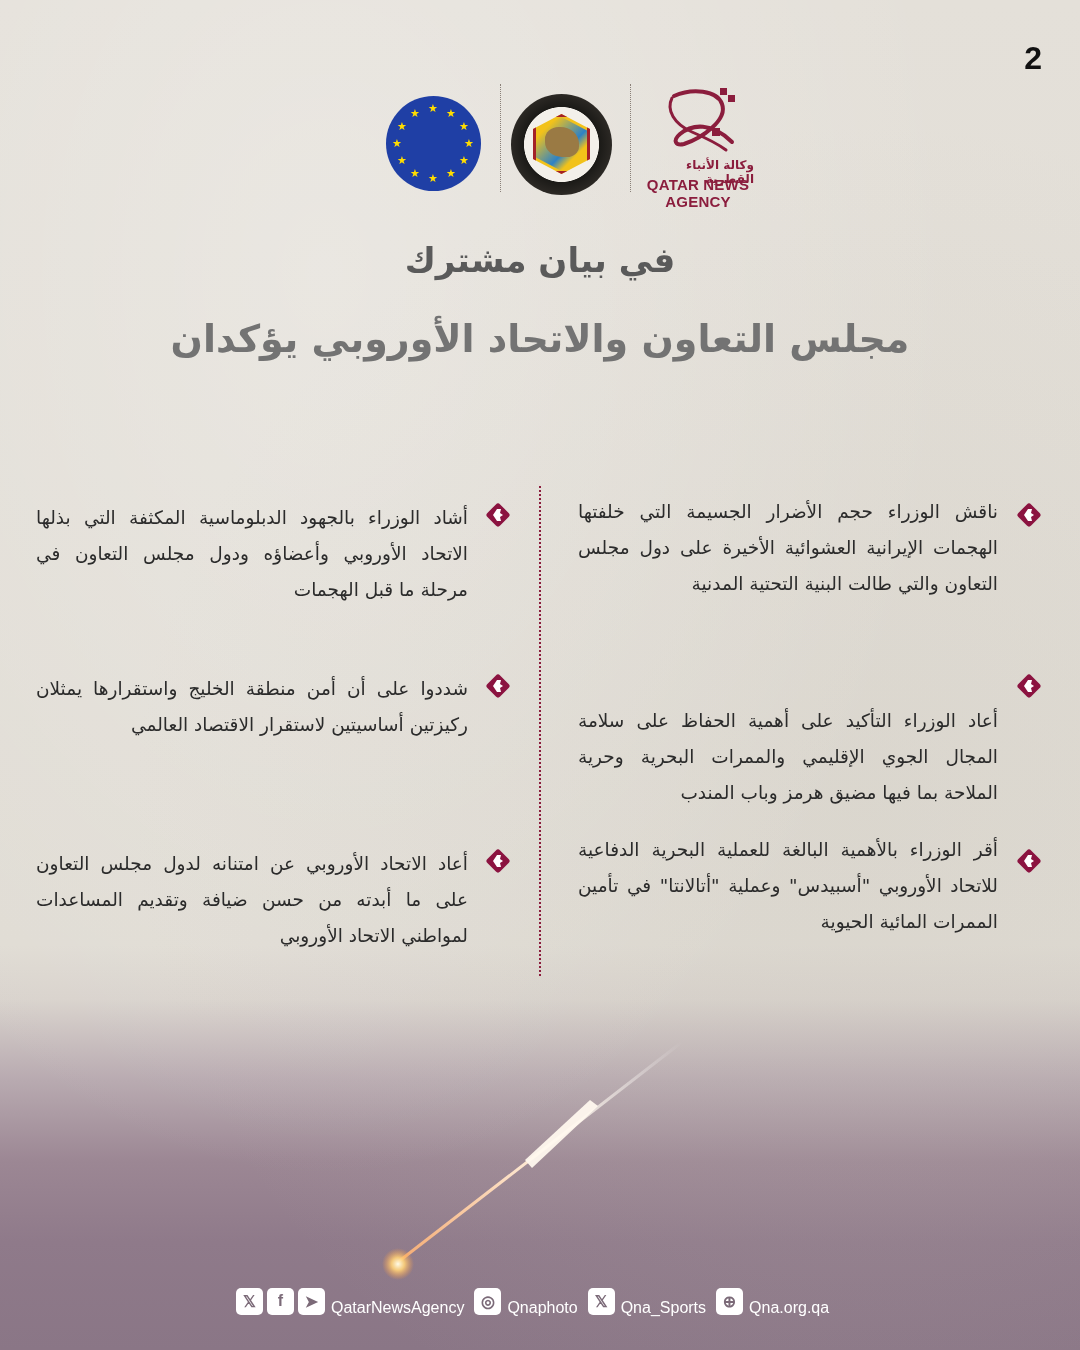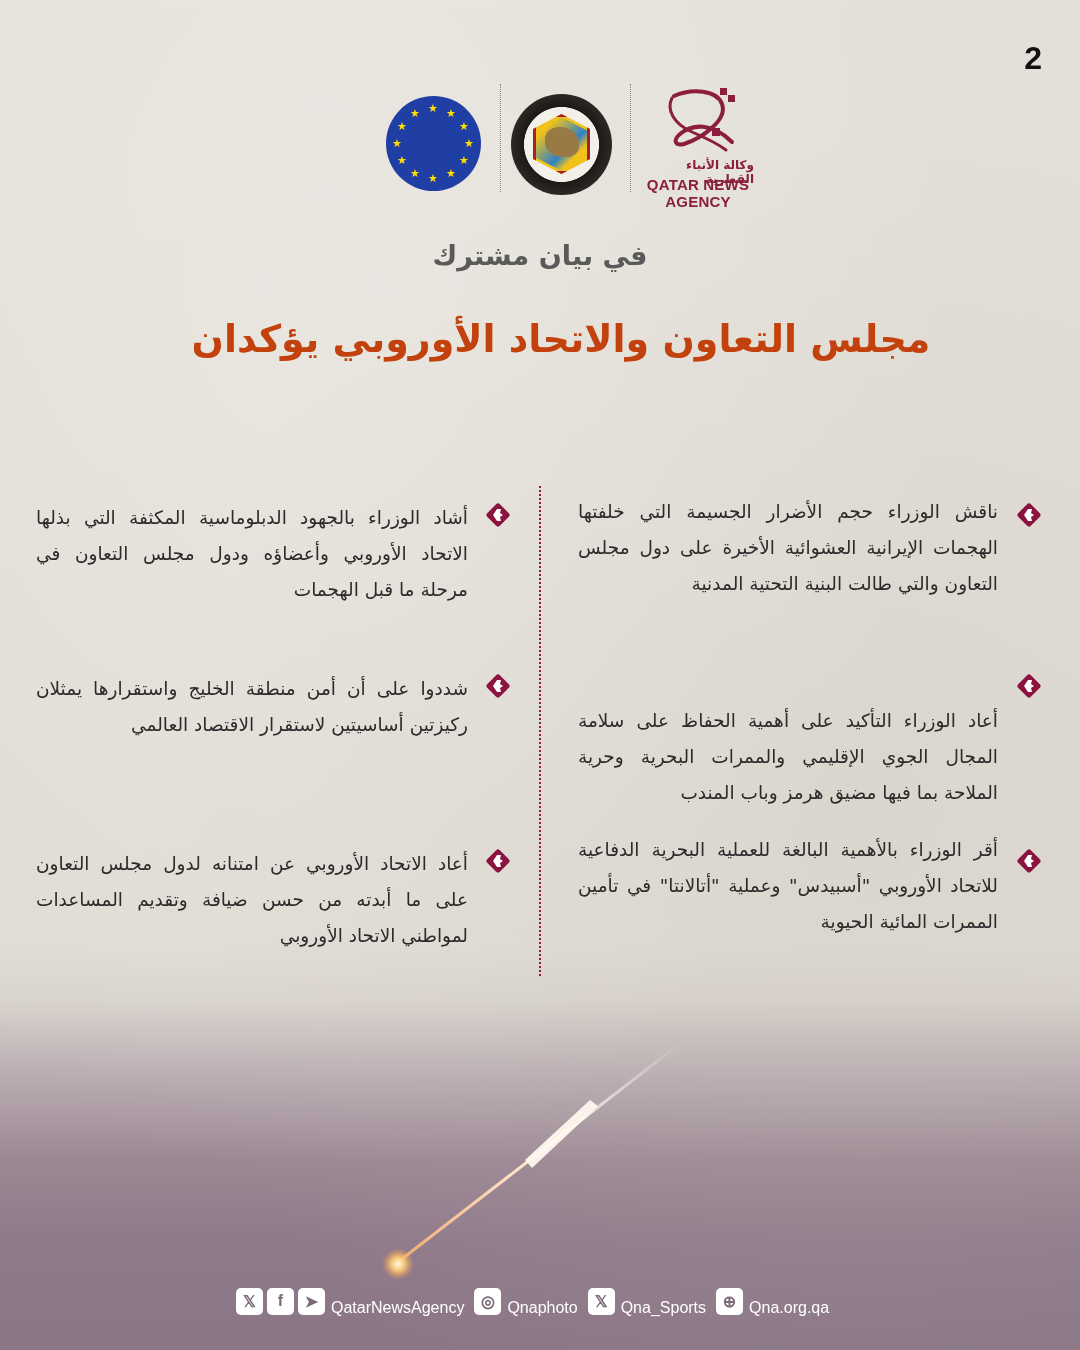--- a/index.html
+++ b/index.html
@@ -61,25 +61,25 @@
     position: absolute; left: 0; top: 72px; width: 112px; text-align: right;
     font-family: "DejaVu Sans", sans-serif; font-size: 12px; font-weight: 700; color: #8b1d3d; direction: rtl;
   }
   .logo-qna .en {
     position: absolute; left: 0; top: 90px; width: 112px; text-align: center;
     font-family: "Liberation Sans", sans-serif; font-size: 15px; font-weight: 700; color: #8b1d3d; letter-spacing: 0.2px;
   }
   
   .kicker {
     position: absolute; top: 240px; left: 0; width: 1130px; text-align: center; direction: rtl;
-    font-family: "DejaVu Sans", sans-serif; font-weight: 700; font-size: 27px; color: #5a5a5a;
+    font-family: "DejaVu Sans", sans-serif; font-weight: 700; font-size: 34px; color: #5a5a5a;
   }
   .headline {
     position: absolute; top: 310px; left: 170px; width: 740px; direction: rtl; text-align: center;
-    font-family: "DejaVu Sans", sans-serif; font-weight: 700; font-size: 38px; line-height: 58px; color: #c2410c; margin-left: 21px;
+    font-family: "DejaVu Sans", sans-serif; font-weight: 700; font-size: 38px; line-height: 58px; color: #737373;
   }
   
   .center-divider {
     position: absolute; left: 539px; top: 486px; height: 490px; width: 0;
     border-left: 2px dotted #8b1d3d;
   }
   .point {
     position: absolute; direction: rtl; text-align: justify; text-align-last: right;
     font-family: "DejaVu Sans", sans-serif; font-size: 18.5px; line-height: 36px; color: #2b2b2b;
   }

